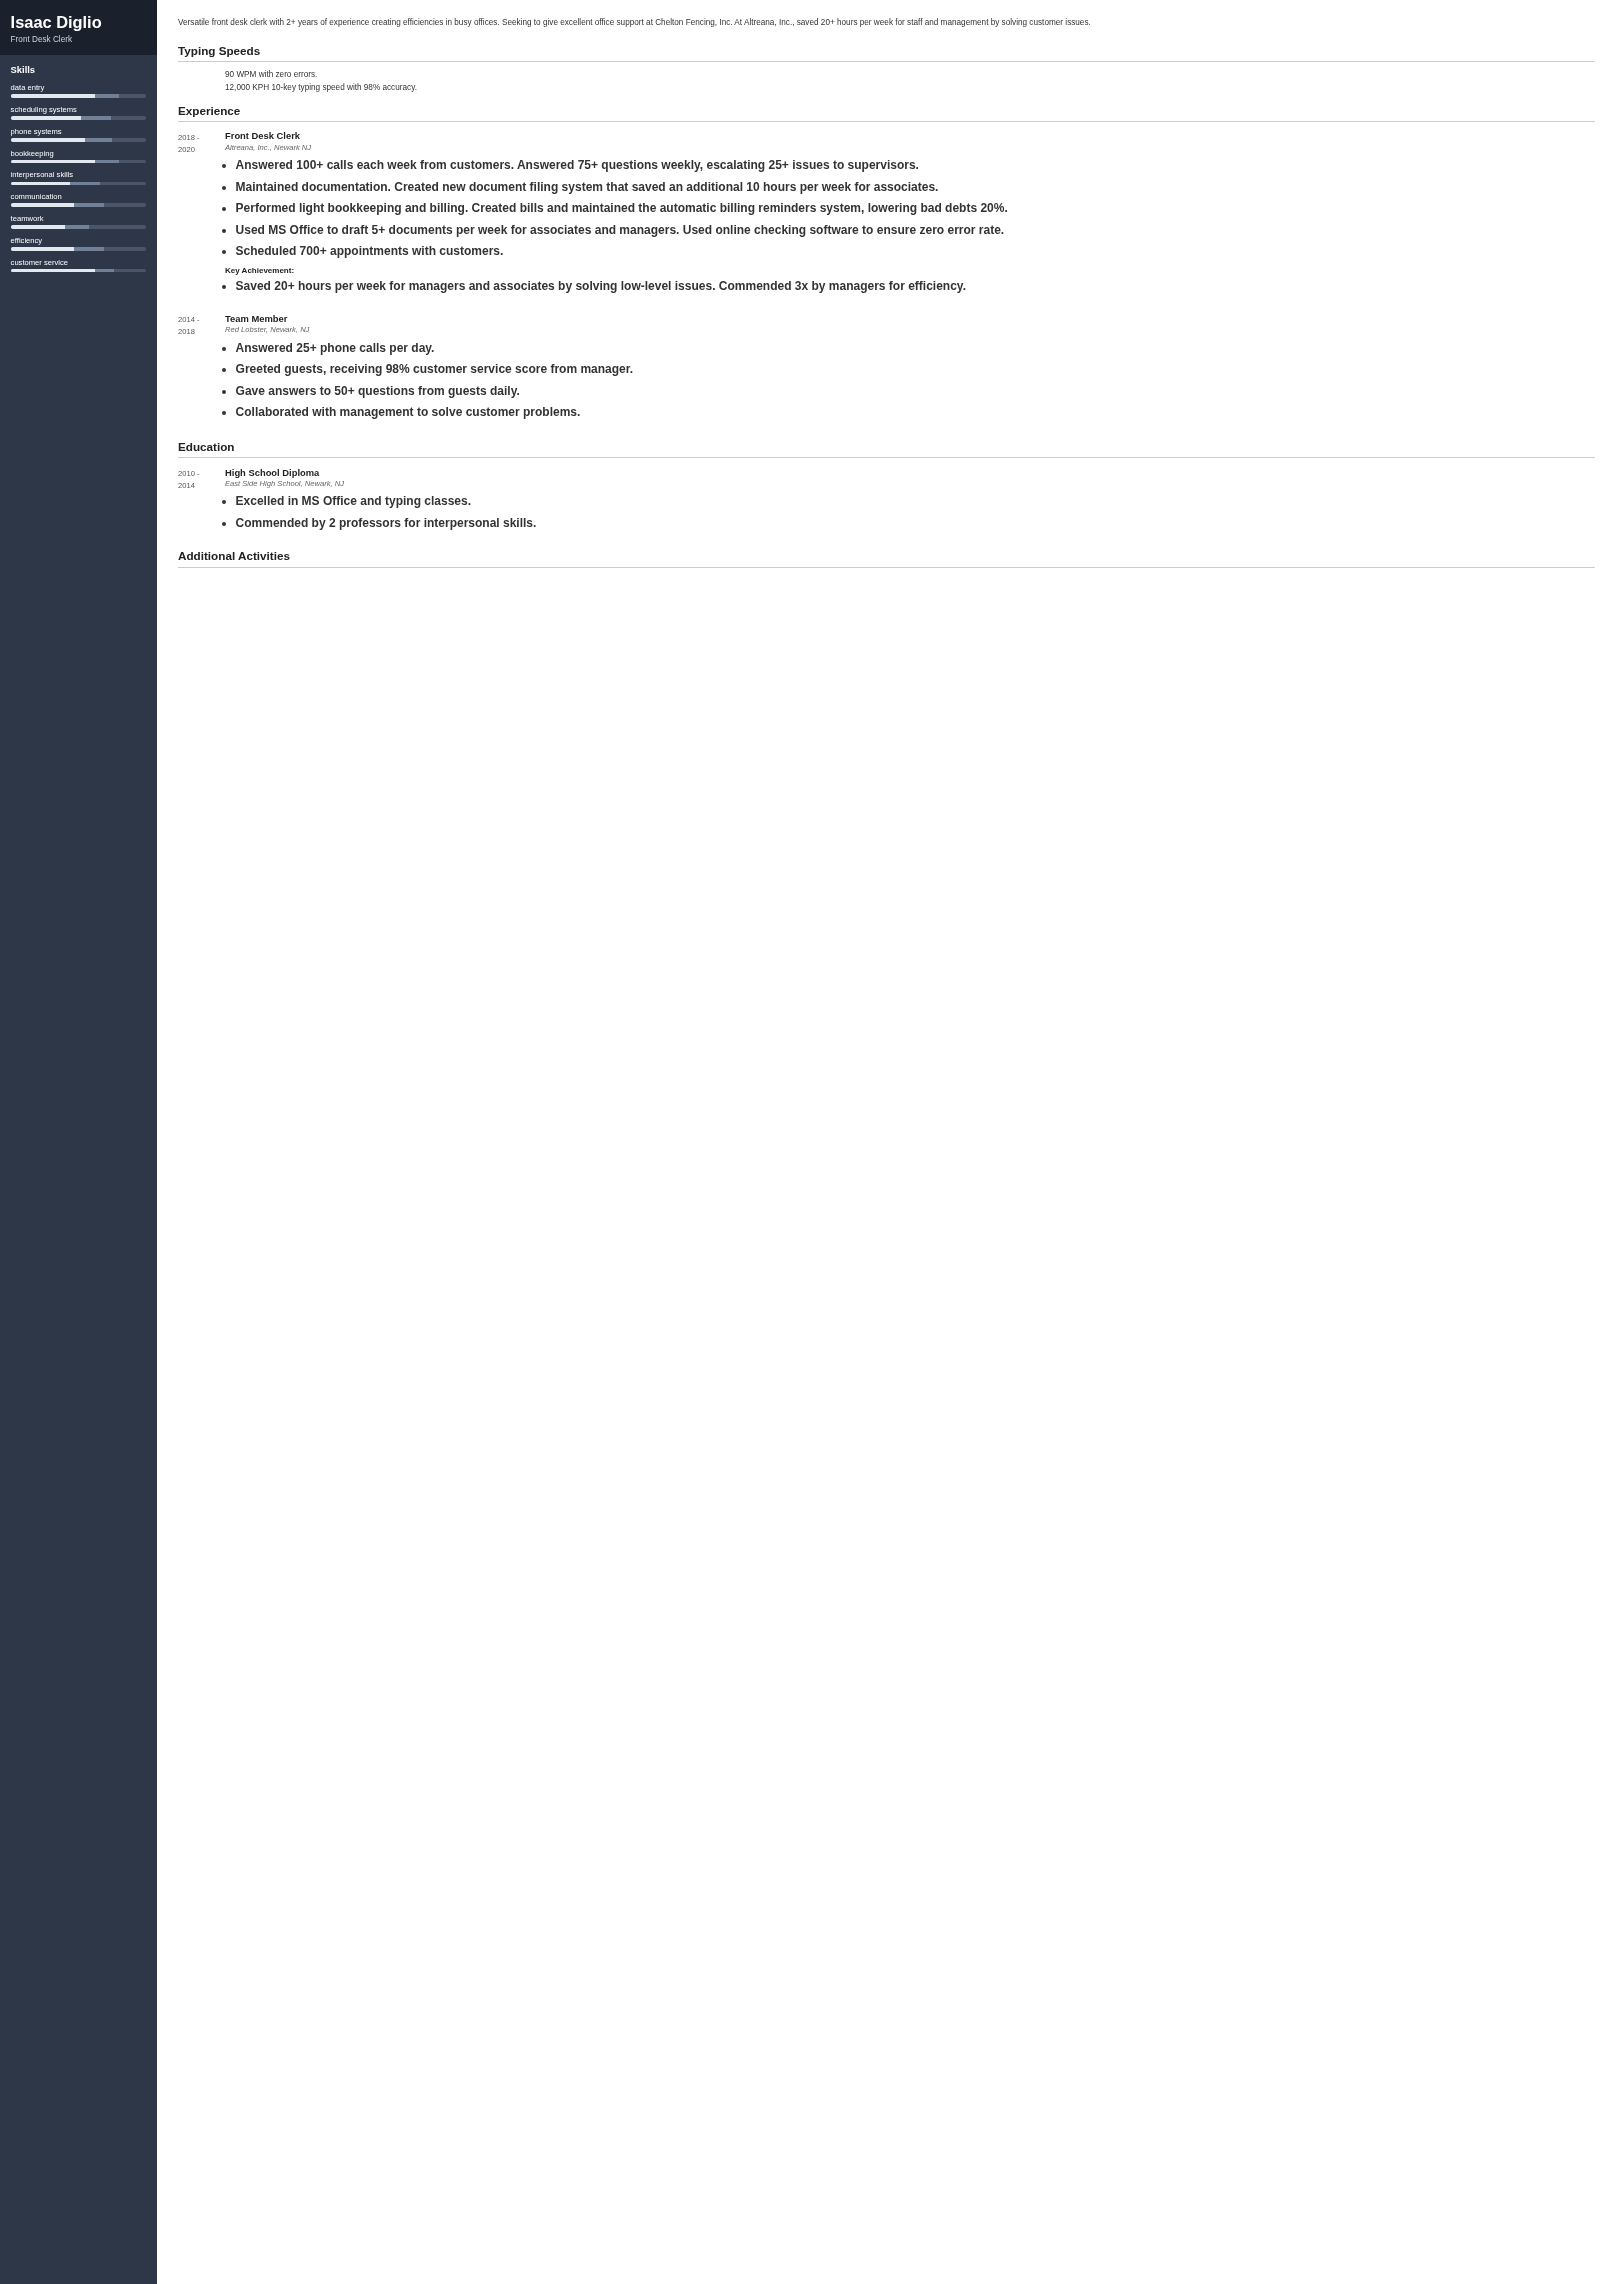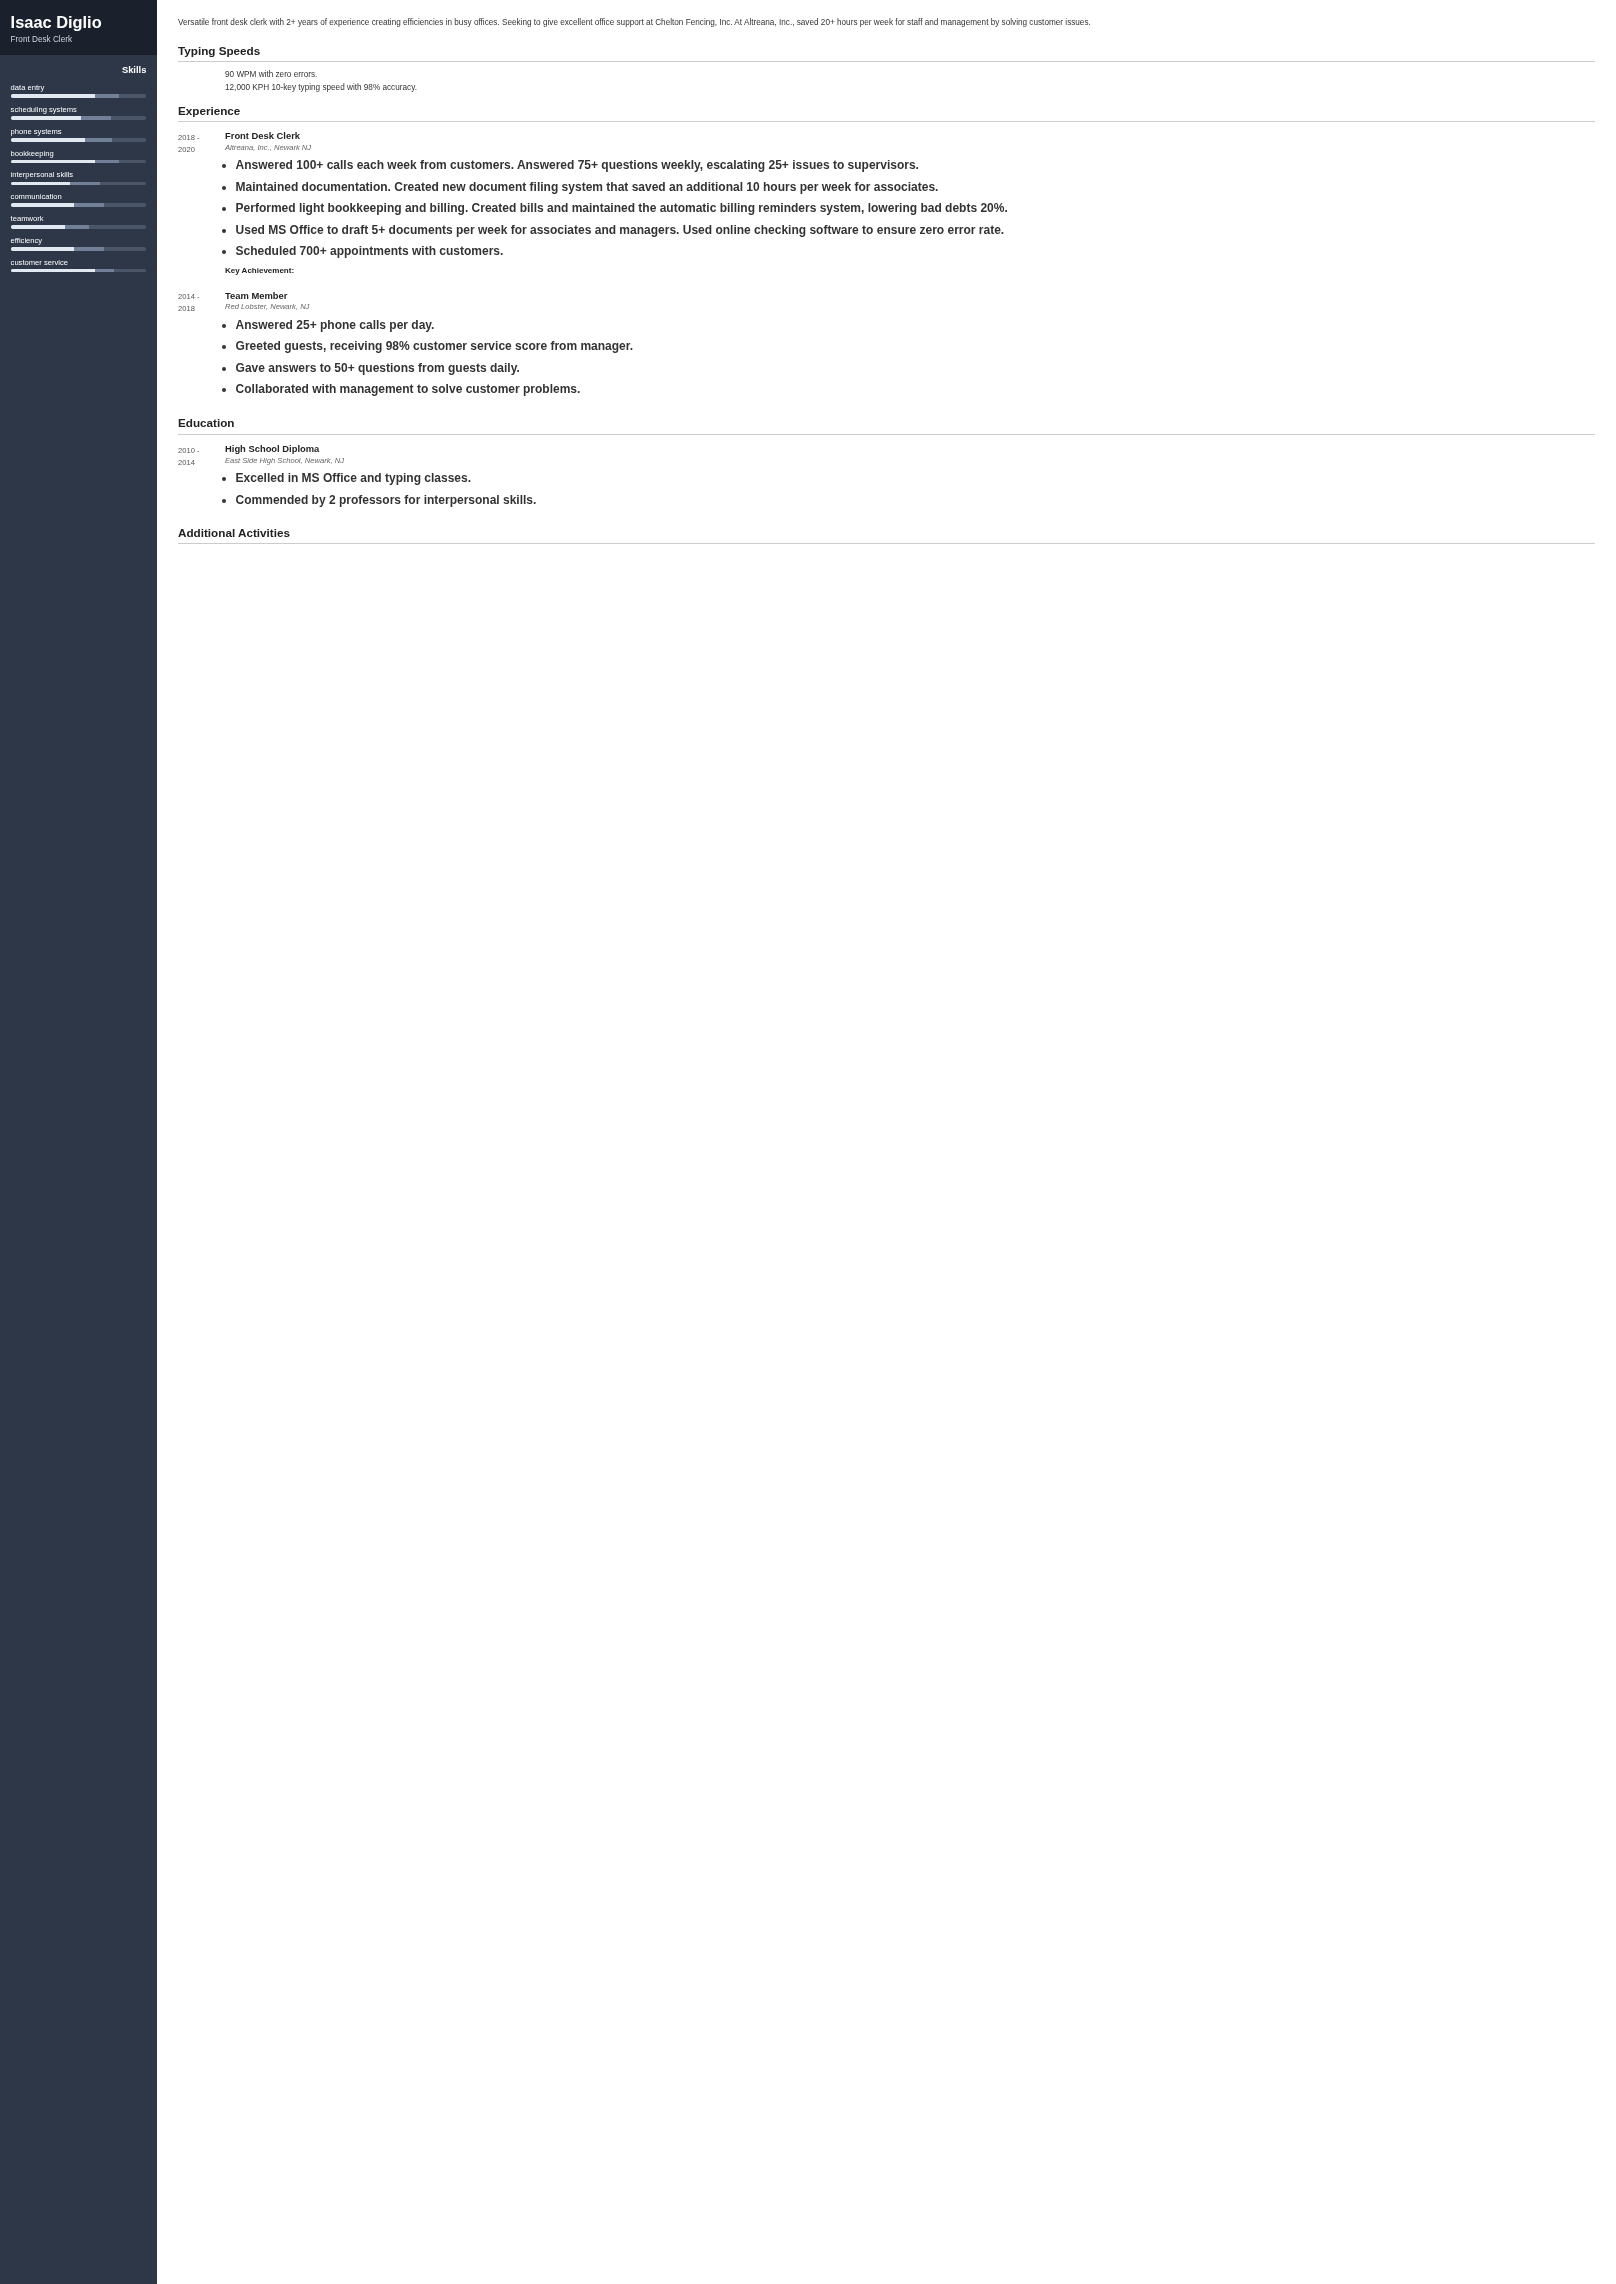--- a/index.html
+++ b/index.html
@@ -74,21 +74,20 @@
     .skills-section {
       padding: 9.4px 10.6px 4.7px 10.6px;
     }
 
     .skills-title {
       font-size: 9.4px;
       font-weight: bold;
       font-family: Arial, sans-serif;
       color: #fff;
       margin-bottom: 8.2px;
-      text-align: right;
     }
 
     .skill-item {
       margin-bottom: 7px;
     }
 
     .skill-name {
       font-size: 7.6px;
       font-family: Arial, sans-serif;
       color: #fff;
@@ -361,20 +360,23 @@
             <div class="exp-job-title">Front Desk Clerk</div>
             <div class="exp-company">Altreana, Inc., Newark NJ</div>
             <ul class="exp-bullets">
               <li>Answered 100+ calls each week from customers. Answered 75+ questions weekly, escalating 25+ issues to supervisors.</li>
               <li>Maintained documentation. Created new document filing system that saved an additional 10 hours per week for associates.</li>
               <li>Performed light bookkeeping and billing. Created bills and maintained the automatic billing reminders system, lowering bad debts 20%.</li>
               <li>Used MS Office to draft 5+ documents per week for associates and managers. Used online checking software to ensure zero error rate.</li>
               <li>Scheduled 700+ appointments with customers.</li>
             </ul>
             <div class="key-achievement-label">Key Achievement:</div>
+            <ul class="exp-bullets">
+              <li>Saved 20+ hours per week for managers and associates by solving low-level issues. Commended 3x by managers for efficiency.</li>
+            </ul>
           </div>
         </div>
         <div class="experience-entry">
           <div class="exp-dates">2014 -<br>2018</div>
           <div class="exp-content">
             <div class="exp-job-title">Team Member</div>
             <div class="exp-company">Red Lobster, Newark, NJ</div>
             <ul class="exp-bullets">
               <li>Answered 25+ phone calls per day.</li>
               <li>Greeted guests, receiving 98% customer service score from manager.</li>

